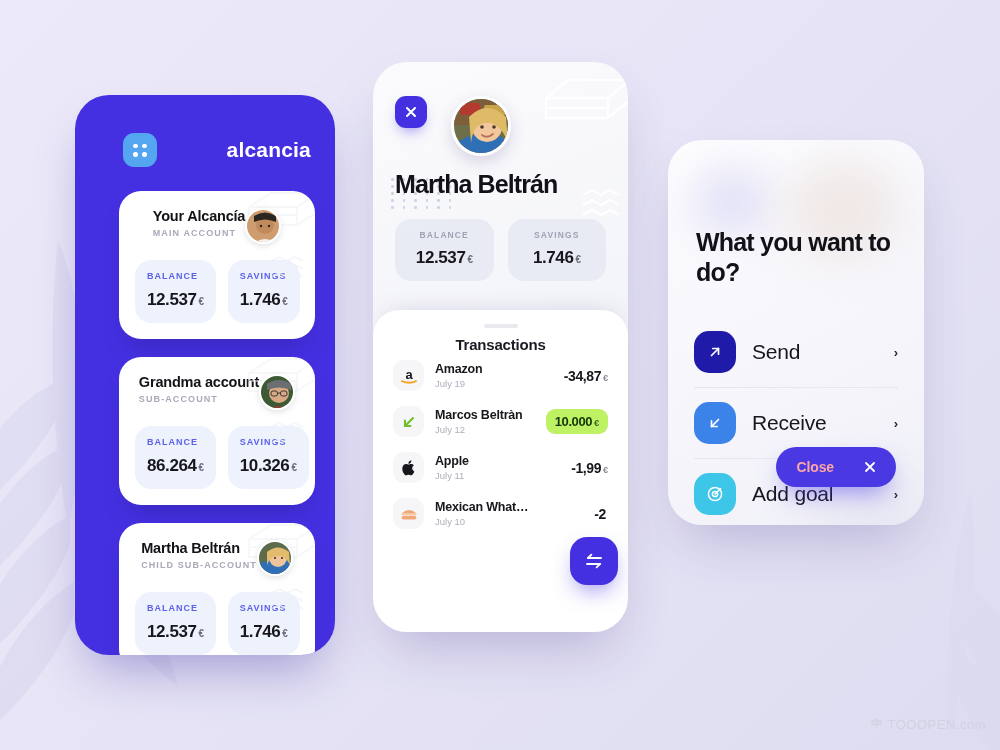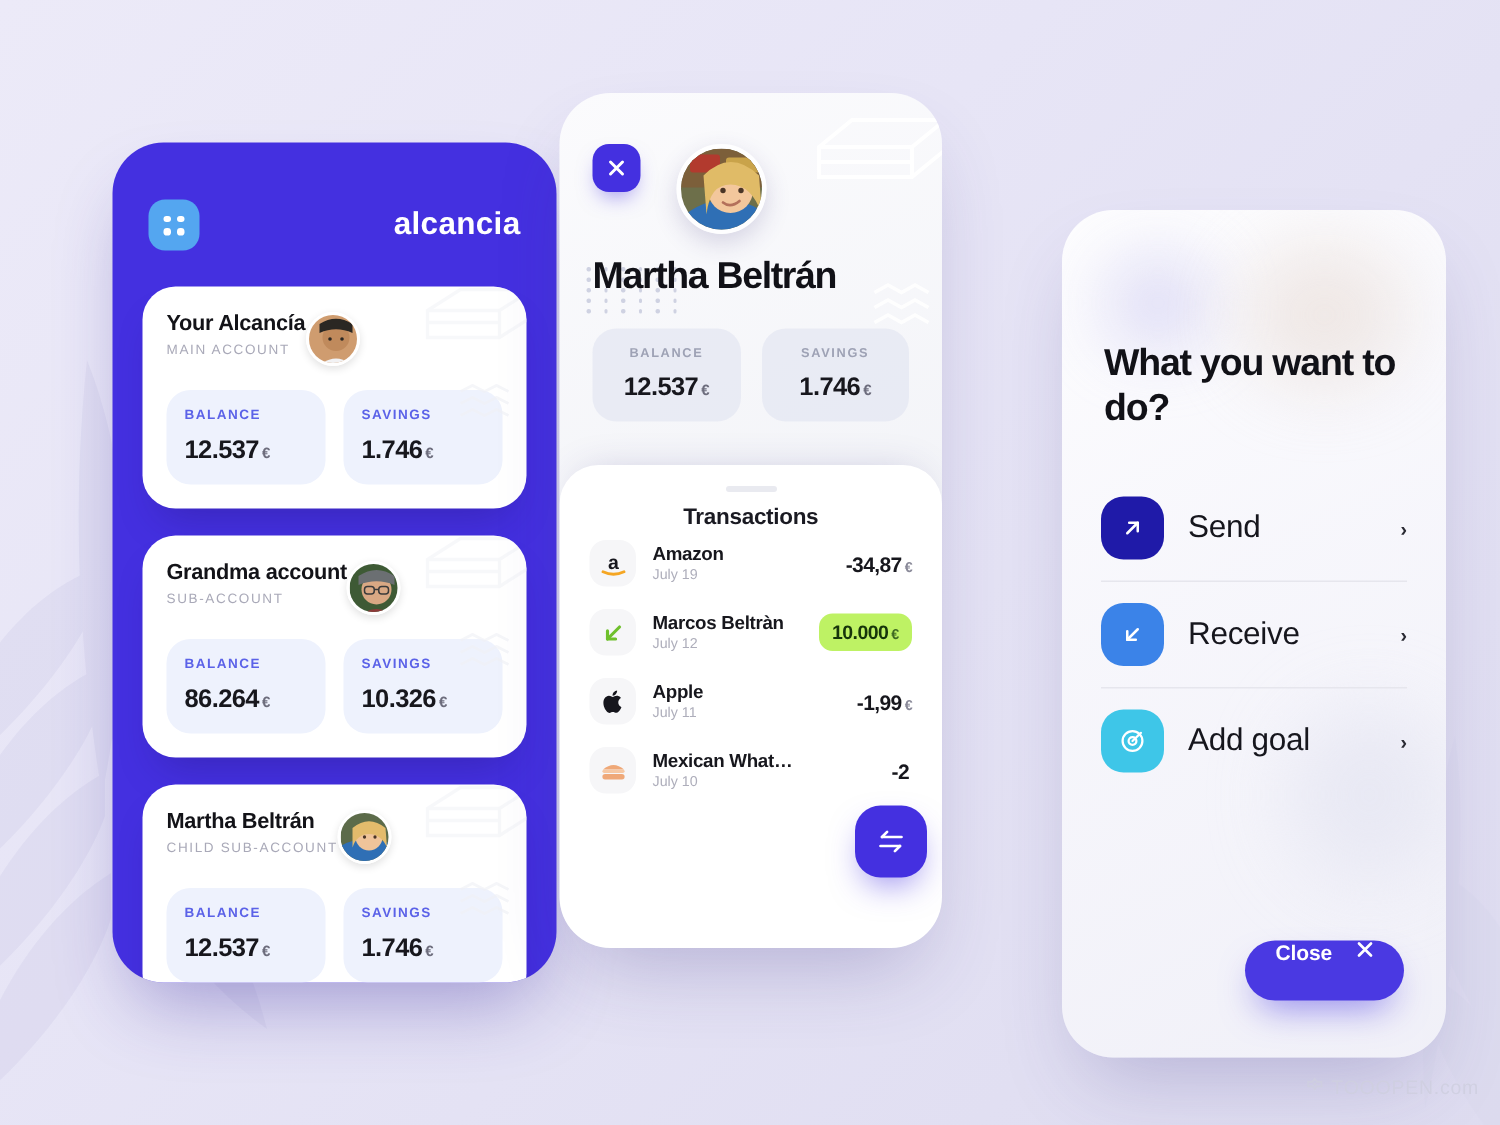--- a/index.html
+++ b/index.html
@@ -17,42 +17,43 @@
   .bg-leaf { position: absolute; left: -60px; top: 230px; width: 320px; height: 540px;
              opacity: .55; pointer-events: none; }
   .bg-leaf-2 { position: absolute; right: -30px; bottom: -40px; width: 260px; height: 300px;
              opacity: .35; pointer-events: none; }
 
   
   .phone { position: absolute; border-radius: 34px; }
 
   
   #phone1 {
-    left: 75px; top: 95px; width: 296px; height: 560px;
+    left: 75px; top: 95px; width: 260px; height: 560px;
     background: #4430e0;
     box-shadow: 0 26px 50px -14px rgba(60,45,160,.40);
     overflow: hidden;
+    padding-left: 24px;
   }
   .p1-top { display: flex; align-items: center; justify-content: space-between;
             padding: 38px 24px 0 24px; }
   .grid-btn { width: 34px; height: 34px; border-radius: 11px; background: #54a6f0;
               display: flex; align-items: center; justify-content: center; }
   .grid-dots { display: grid; grid-template-columns: 5px 5px; gap: 4px; }
   .grid-dots i { display: block; width: 4.5px; height: 4.5px; border-radius: 50%;
                  background: #fff; }
   .brand { color: #fff; font-size: 21px; font-weight: 600; letter-spacing: .2px; }
 
   .p1-cards { margin-top: 24px; padding: 0 20px; display: flex; flex-direction: column;
               gap: 18px; }
   .acct-card { background: #ffffff; border-radius: 22px; padding: 17px 16px 16px 16px;
                box-shadow: 0 16px 26px -12px rgba(35,20,110,.35); position: relative;
                overflow: hidden; }
-  .acct-head { display: flex; align-items: flex-start; justify-content: flex-start; }
+  .acct-head { display: flex; align-items: flex-start; justify-content: center; }
   .acct-name { font-size: 14.5px; font-weight: 700; color: #131318; letter-spacing: -.2px; }
-  .acct-sub { font-size: 9px; font-weight: 400; color: #a9a9b8; letter-spacing: 1.1px;
+  .acct-sub { font-size: 9px; font-weight: 700; color: #a9a9b8; letter-spacing: 1.1px;
               margin-top: 4px; }
   .avatar { width: 36px; height: 36px; border-radius: 50%; flex: 0 0 auto;
             border: 2px solid #fff; box-shadow: 0 2px 6px rgba(0,0,0,.12);
             overflow: hidden; position: relative; z-index: 2; }
   .stats { display: flex; gap: 12px; margin-top: 16px; }
   .stat { flex: 1; background: #eef2fd; border-radius: 16px; padding: 11px 12px 13px 12px; }
   .stat-label { font-size: 9px; font-weight: 800; color: #5b62e8; letter-spacing: 1px; }
   .stat-val { margin-top: 9px; font-size: 17px; font-weight: 700; color: #17171d;
               letter-spacing: -.4px; }
   .stat-val .cur { font-size: 10px; font-weight: 600; color: #6d6d7d; margin-left: 2px; }
@@ -111,21 +112,21 @@
                 font-size: 13px; }
   .tx-amt.pos .cur { color: #3f6a22; }
   .fab { position: absolute; right: 10px; bottom: 47px; width: 48px; height: 48px;
          border-radius: 17px; background: #4430e0; display: flex; align-items: center;
          justify-content: center; box-shadow: 0 10px 22px -6px rgba(68,48,224,.55); }
   .p2-deco-box { position: absolute; right: -16px; top: 2px; opacity: .95; }
   .p2-deco-wave { position: absolute; right: 6px; top: 125px; opacity: .95; }
 
   
   #phone3 {
-    left: 708px; top: 140px; width: 256px; height: 565px;
+    left: 668px; top: 140px; width: 256px; height: 385px;
     background: linear-gradient(155deg,rgba(255,255,255,.92) 0%,rgba(250,250,253,.86) 45%,rgba(243,243,249,.88) 100%);
     box-shadow: 0 26px 54px -16px rgba(70,60,140,.28);
     overflow: hidden;
   }
   .p3-blur1 { position: absolute; left: 28px; top: 30px; width: 72px; height: 64px;
               border-radius: 50%; background: #c9c6f0; filter: blur(22px); opacity: .55; }
   .p3-blur2 { position: absolute; left: 120px; top: 22px; width: 110px; height: 96px;
               border-radius: 50%; background: #e8dcd6; filter: blur(24px); opacity: .6; }
   .p3-blur3 { position: absolute; left: 150px; top: 330px; width: 110px; height: 120px;
               border-radius: 50%; background: #dfe0ef; filter: blur(26px); opacity: .55; }
@@ -133,22 +134,22 @@
               font-weight: 800; color: #111117; line-height: 1.18; letter-spacing: -.8px; }
   .p3-actions { position: relative; margin-top: 30px; padding: 0 26px; }
   .act-row { display: flex; align-items: center; gap: 16px; padding: 14px 0; }
   .act-icon { width: 42px; height: 42px; border-radius: 15px; display: flex;
               align-items: center; justify-content: center; flex: 0 0 auto; }
   .act-label { flex: 1; font-size: 21px; font-weight: 400; color: #16161d;
                letter-spacing: -.2px; }
   .act-chev { color: #2a2a33; font-size: 13px; font-weight: 600; }
   .act-div { height: 1px; background: #e6e6ed; }
   .close-btn { position: absolute; right: 28px; bottom: 38px; height: 40px;
-               background: #4a39e2; border-radius: 20px; display: flex; align-items: flex-start;
-               gap: 16px; padding: 0 20px; color: #ffffff;
+               background: #4a39e2; border-radius: 20px; display: flex; align-items: center;
+               gap: 30px; padding: 0 20px; color: #fca5a5;
                box-shadow: 0 12px 24px -8px rgba(74,57,226,.60); }
   .close-btn .cb-label { font-size: 14px; font-weight: 600; letter-spacing: -.1px; }
 
   
   .watermark { position: absolute; right: 14px; bottom: 18px; display: flex;
                align-items: center; gap: 5px; color: #cfcfe0; font-size: 13px;
                letter-spacing: .5px; opacity: .85; }
   .watermark .wm-text { font-weight: 400; }
 </style>
 </head>

